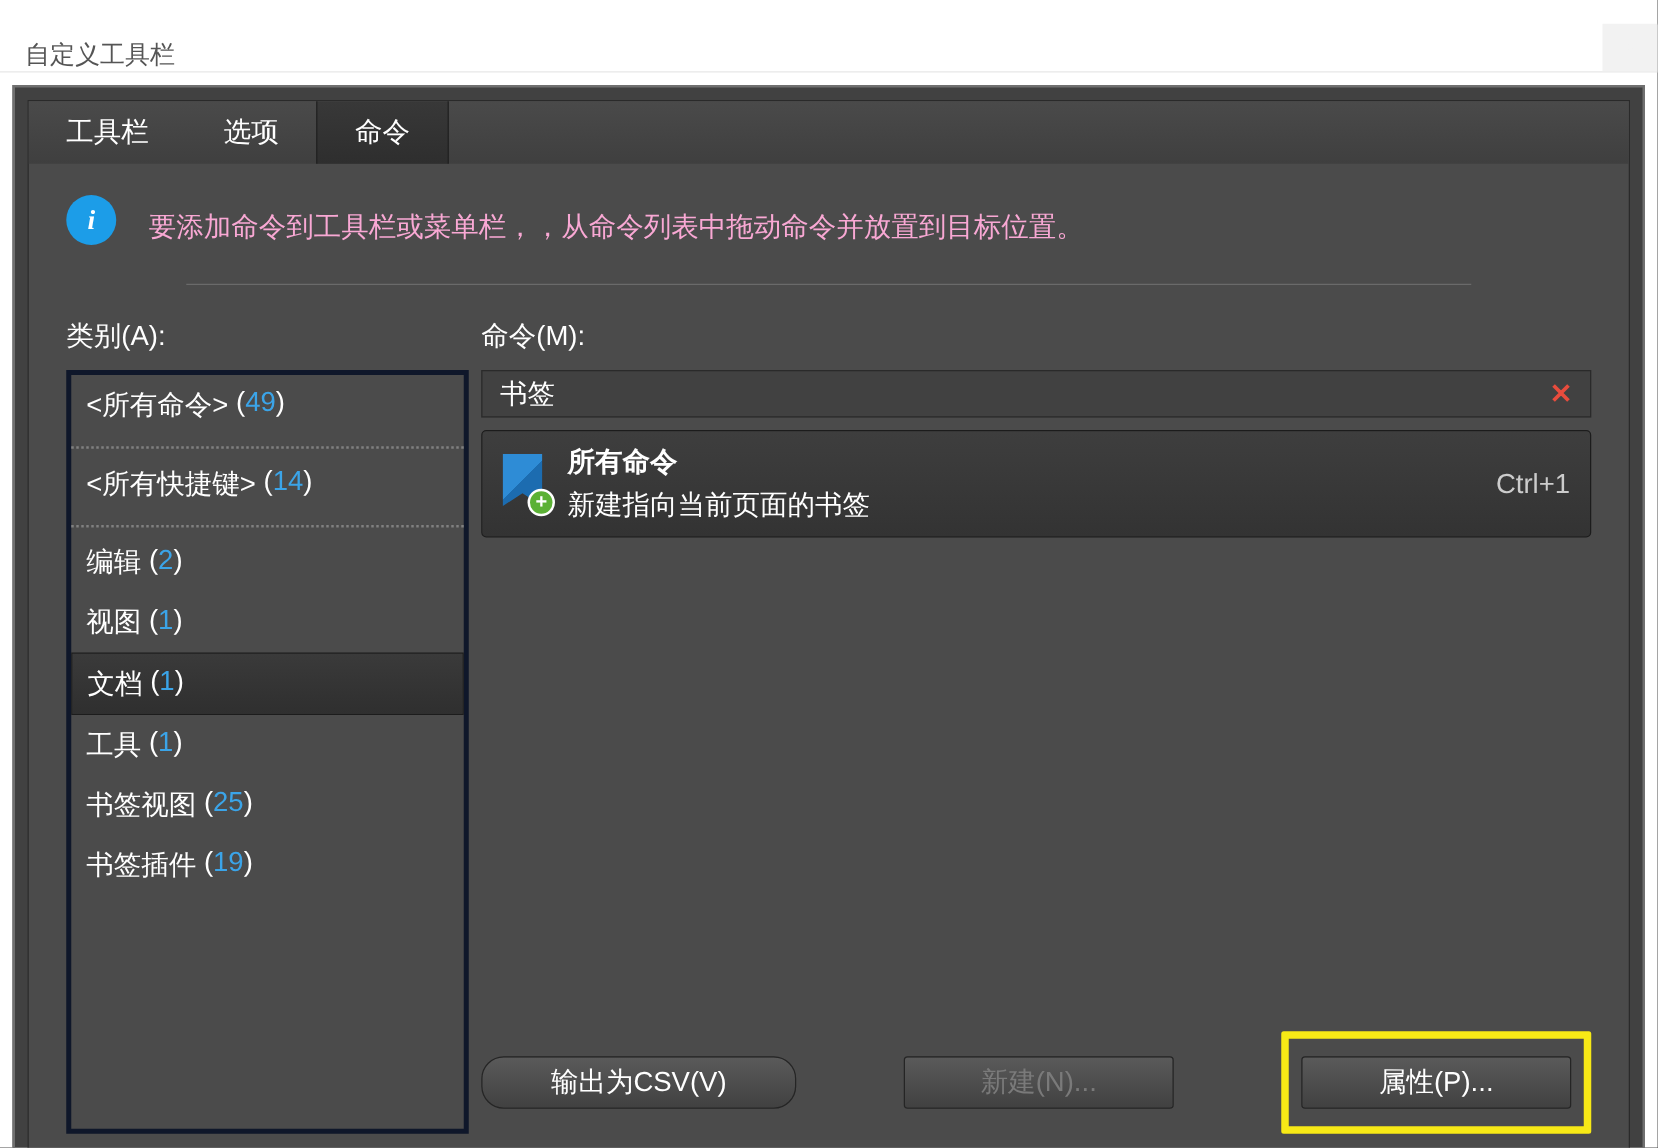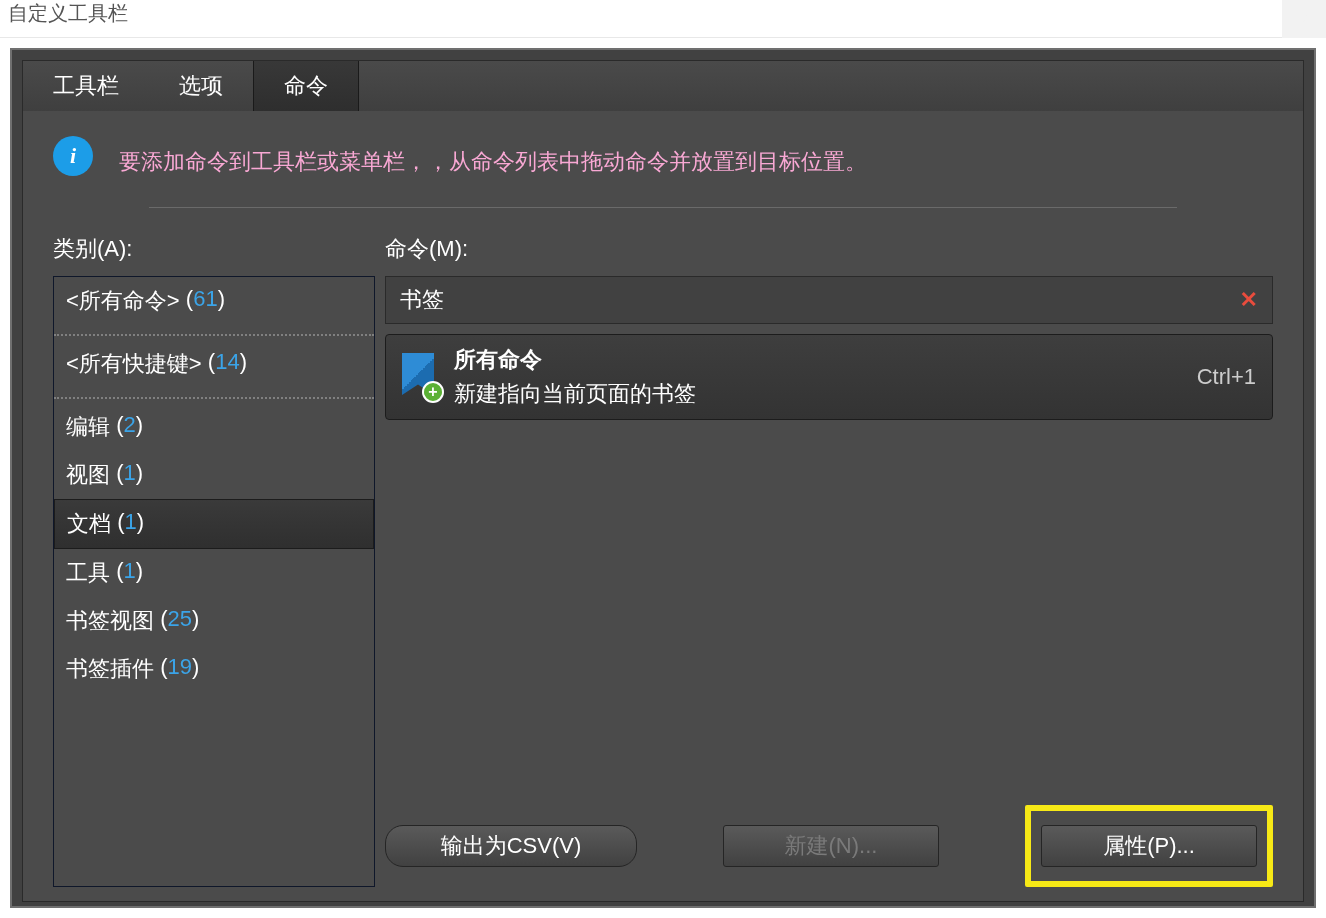--- a/index.html
+++ b/index.html
@@ -11,24 +11,25 @@
       font-family: "Microsoft YaHei", "PingFang SC", sans-serif;
       background: #ffffff;
       width: 1326px;
       height: 918px;
       overflow: hidden;
     }
     .title-bar {
       height: 38px;
       background: #ffffff;
       display: flex;
-      align-items: flex-start;
+      align-items: flex-end;
       justify-content: space-between;
-      padding: 0 0 0 8px;
+      padding: 0 0 0 20px;
       border-bottom: 1px solid #e8e8e8;
+      margin-top: 20px;
     }
     .title-bar-text {
       color: #555555;
       font-size: 20px;
     }
     .close-btn {
       width: 44px;
       height: 38px;
       background: #f2f2f2;
       display: flex;
@@ -120,21 +121,21 @@
       flex: 1;
       display: flex;
       flex-direction: column;
     }
     .col-label {
       color: #ffffff;
       font-size: 22px;
       margin-bottom: 12px;
     }
     .category-list {
-      border: 1px solid #0f172a;
+      border: 4px solid #0f172a;
       background: #4b4b4b;
       flex: 1;
     }
     .category-item {
       padding: 9px 12px;
       color: #ffffff;
       font-size: 22px;
       cursor: pointer;
       display: flex;
     }
@@ -151,21 +152,21 @@
       color: #3ba4e8;
     }
     .paren {
       color: #ffffff;
     }
     .search-row {
       display: flex;
       align-items: center;
       background: #414141;
       border: 1px solid #2a2a2a;
-      height: 48px;
+      height: 38px;
       padding: 0 14px;
     }
     .search-input {
       flex: 1;
       background: transparent;
       border: none;
       outline: none;
       color: #ffffff;
       font-size: 22px;
     }
@@ -299,21 +300,21 @@
 
       <div class="columns">
 
         <div class="left-col">
           <div class="col-label">类别(A):</div>
           <div class="category-list">
             <div class="category-item divider-below">
               <span>&lt;所有命令&gt;</span>
               <span>&nbsp;</span>
               <span class="paren">(</span>
-                <span class="count">61</span>
+                <span class="count">49</span>
                 <span class="paren">)</span>
             </div>
             <div class="category-item divider-below">
               <span>&lt;所有快捷键&gt;</span>
               <span>&nbsp;</span>
               <span class="paren">(</span>
                 <span class="count">14</span>
                 <span class="paren">)</span>
             </div>
             <div class="category-item">

